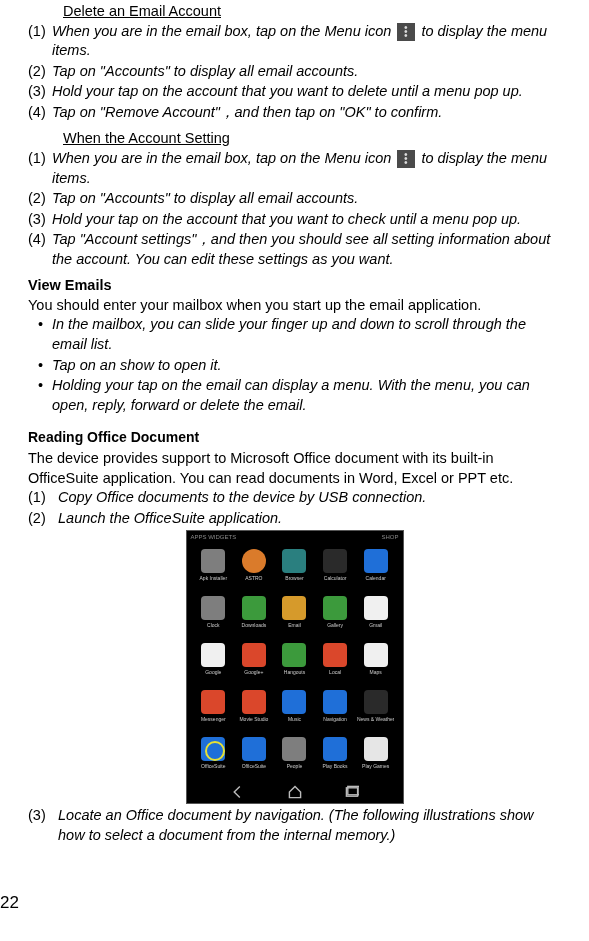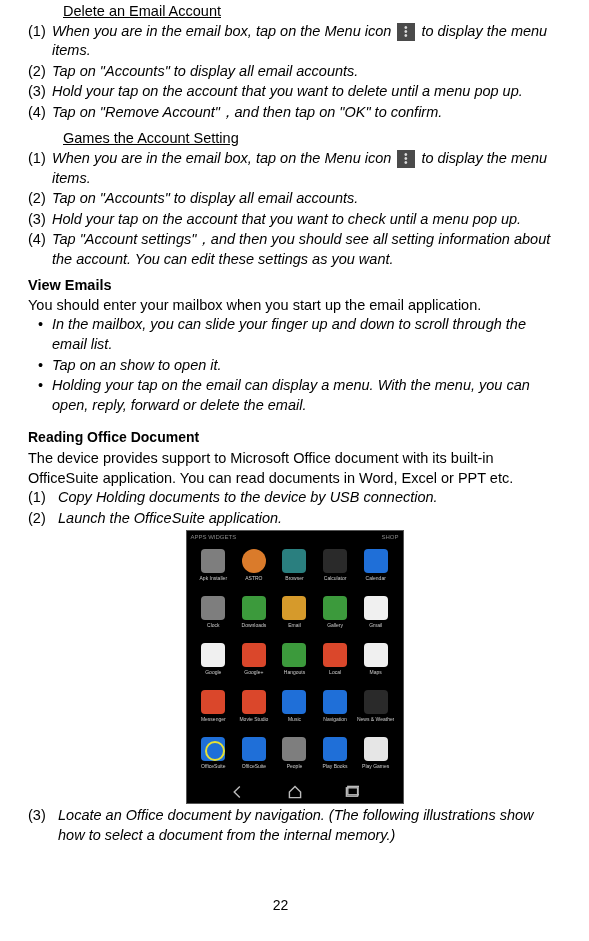--- a/index.html
+++ b/index.html
@@ -141,22 +141,22 @@
       left:4px; top:4px; width:16px; height:16px;
       border:2px solid #e8e233;
       border-radius:50%;
     }
 
     .page-number {
       position: absolute;
       bottom: 26px;
       left: 0;
       width: 561px;
-      text-align: center;
-      font-size: 14px;
+      text-align: left;
+      font-size: 17px;
     }
   </style>
 </head>
 <body>
 
 <div class="underline">Delete an Email Account</div>
 <div class="list-item">
   <div class="list-num">(1)</div>
   <div class="list-body">
     <span>When you are in the email box, tap on the Menu icon </span>
@@ -174,21 +174,21 @@
   <div class="list-num">(3)</div>
   <div class="list-body">Hold your tap on the account that you want to delete until a menu pop up.</div>
 </div>
 <div class="list-item">
   <div class="list-num">(4)</div>
   <div class="list-body">Tap on "Remove Account"，and then tap on "OK" to confirm.</div>
 </div>
 
 <div class="spacer-md"></div>
 
-<div class="underline">Games the Account Setting</div>
+<div class="underline">When the Account Setting</div>
 <div class="list-item">
   <div class="list-num">(1)</div>
   <div class="list-body">
     <span>When you are in the email box, tap on the Menu icon </span>
     <span class="icon-square">
         <span class="icon-dots">•<br>•<br>•</span>
       </span>
     <span> to display the menu items.</span>
   </div>
 </div>
@@ -221,21 +221,21 @@
   <div class="bullet-mark">•</div>
   <div class="list-body">Holding your tap on the email can display a menu. With the menu, you can open, reply, forward or delete the email.</div>
 </div>
 
 <div class="spacer-md"></div>
 
 <div class="section-heading-large">Reading Office Document</div>
 <div>The device provides support to Microsoft Office document with its built-in OfficeSuite application. You can read documents in Word, Excel or PPT etc.</div>
 <div class="list-item">
   <div class="list-num-wide">(1)</div>
-  <div class="list-body">Copy Holding documents to the device by USB connection.</div>
+  <div class="list-body">Copy Office documents to the device by USB connection.</div>
 </div>
 <div class="list-item">
   <div class="list-num-wide">(2)</div>
   <div class="list-body">Launch the OfficeSuite application.</div>
 </div>
 
 <div class="screenshot-wrap">
   <div class="tablet">
     <div class="statusbar">
       <span>APPS   WIDGETS</span>

